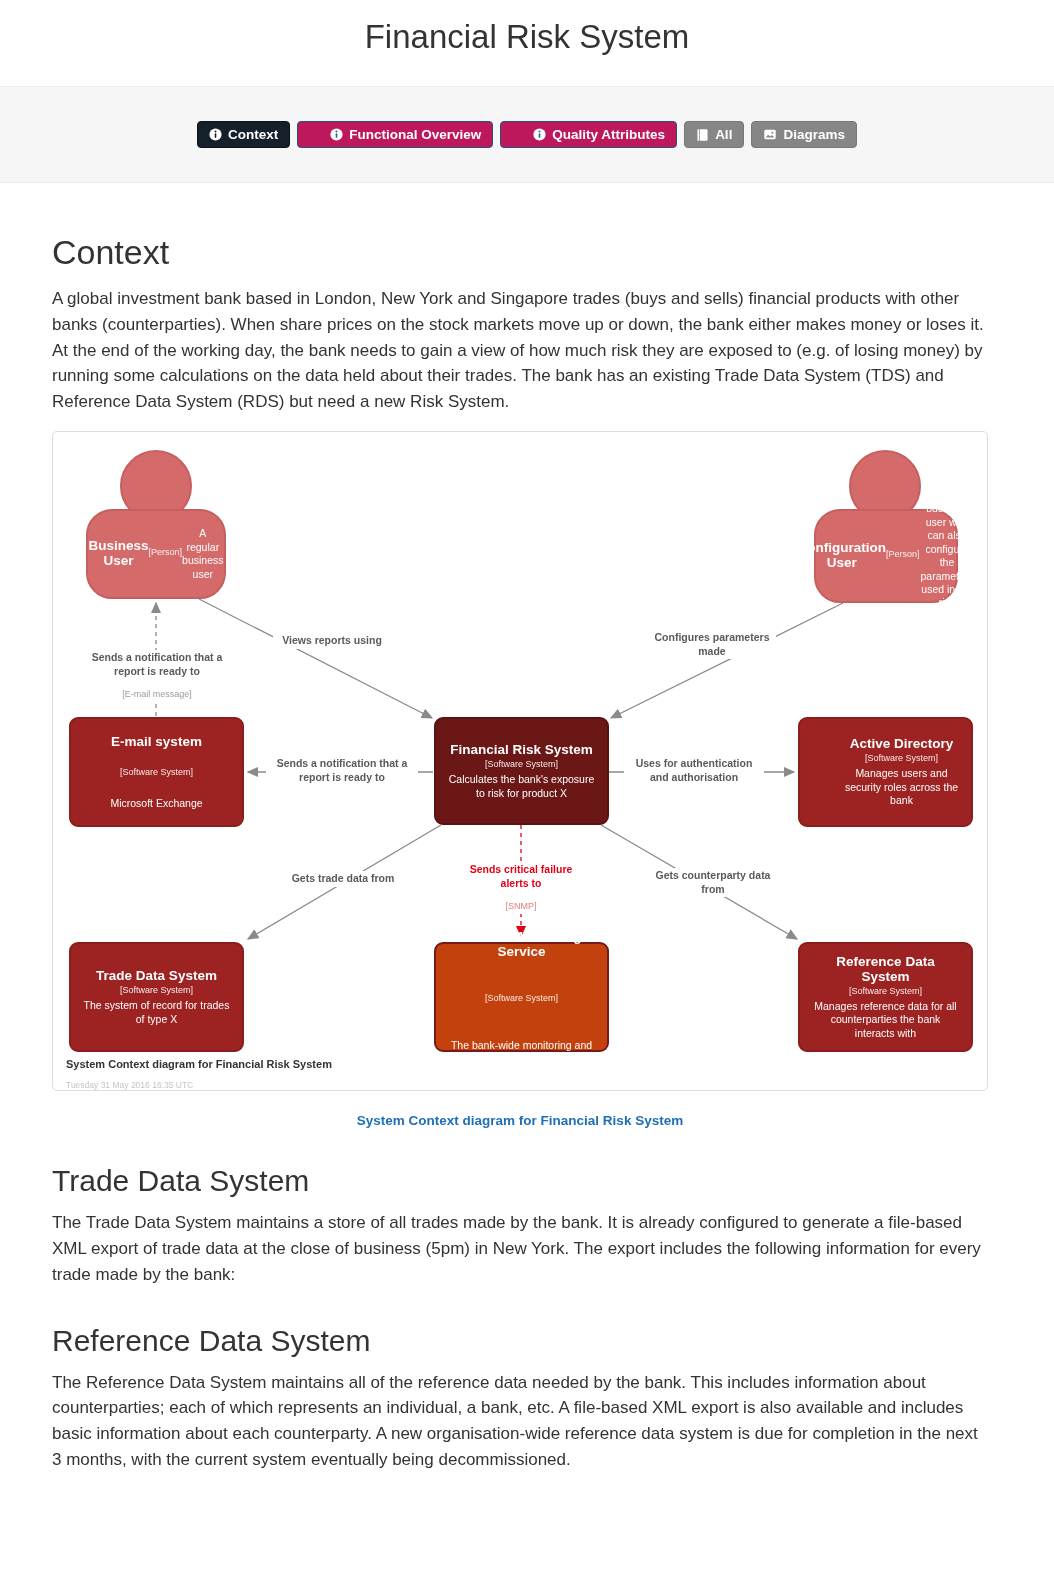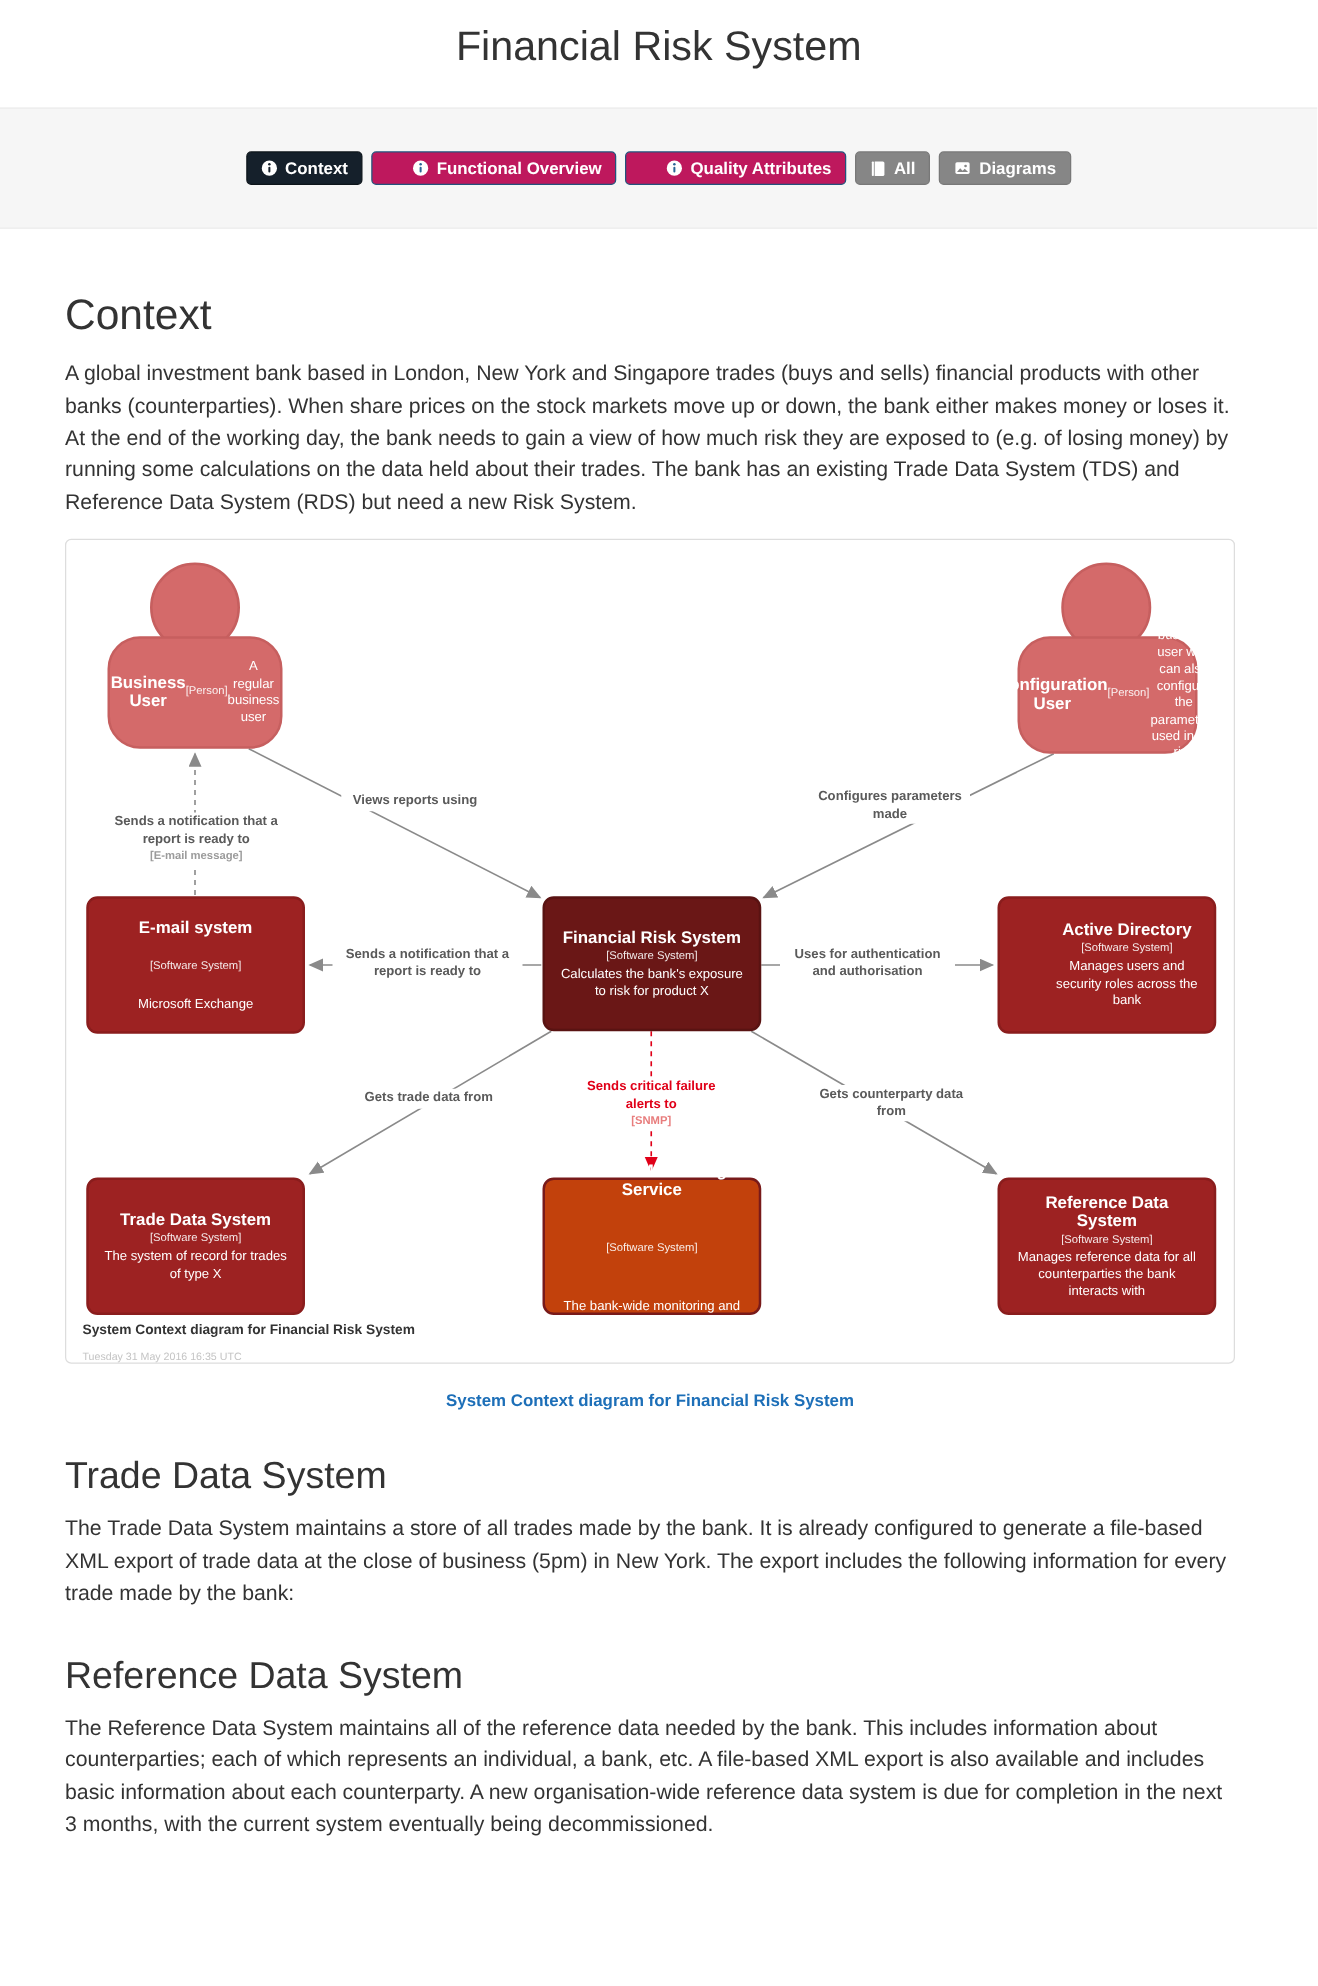--- a/index.html
+++ b/index.html
@@ -68,21 +68,21 @@
   .sys-focus { background:#6a1716; border:2px solid #591312; }
 
   .node-name { font-weight:700; font-size:13.5px; margin-bottom:2px; }
   .node-type { font-size:9px; opacity:.9; margin-bottom:4px; }
   .node-desc { font-size:10.5px; line-height:1.28; }
 
   .edge-label {
     position:absolute; text-align:center; font-size:10.5px; font-weight:700;
     color:#5a5a5a; line-height:1.3; background:#fff; padding:1px 2px;
   }
-  .edge-tech { font-size:9px; font-weight:700; color:#9b9b9b; margin-top:1px; }
+  .edge-tech { font-size:9px; font-weight:400; color:#9b9b9b; margin-top:11px; }
   .edge-label.red { color:#e00018; }
   .edge-tech.red-tech { color:#e87d7d; }
 
   .panel-footer-title { position:absolute; left:13px; top:626px; font-size:11px; font-weight:700; color:#333; }
   .panel-footer-time  { position:absolute; left:13px; top:648px; font-size:8.5px; color:#c4c4c4; }
 
   .diagram-caption {
     text-align:center; color:#1d6fb8; font-weight:700; font-size:13.5px;
     margin:22px 0 4px; cursor:pointer;
   }

